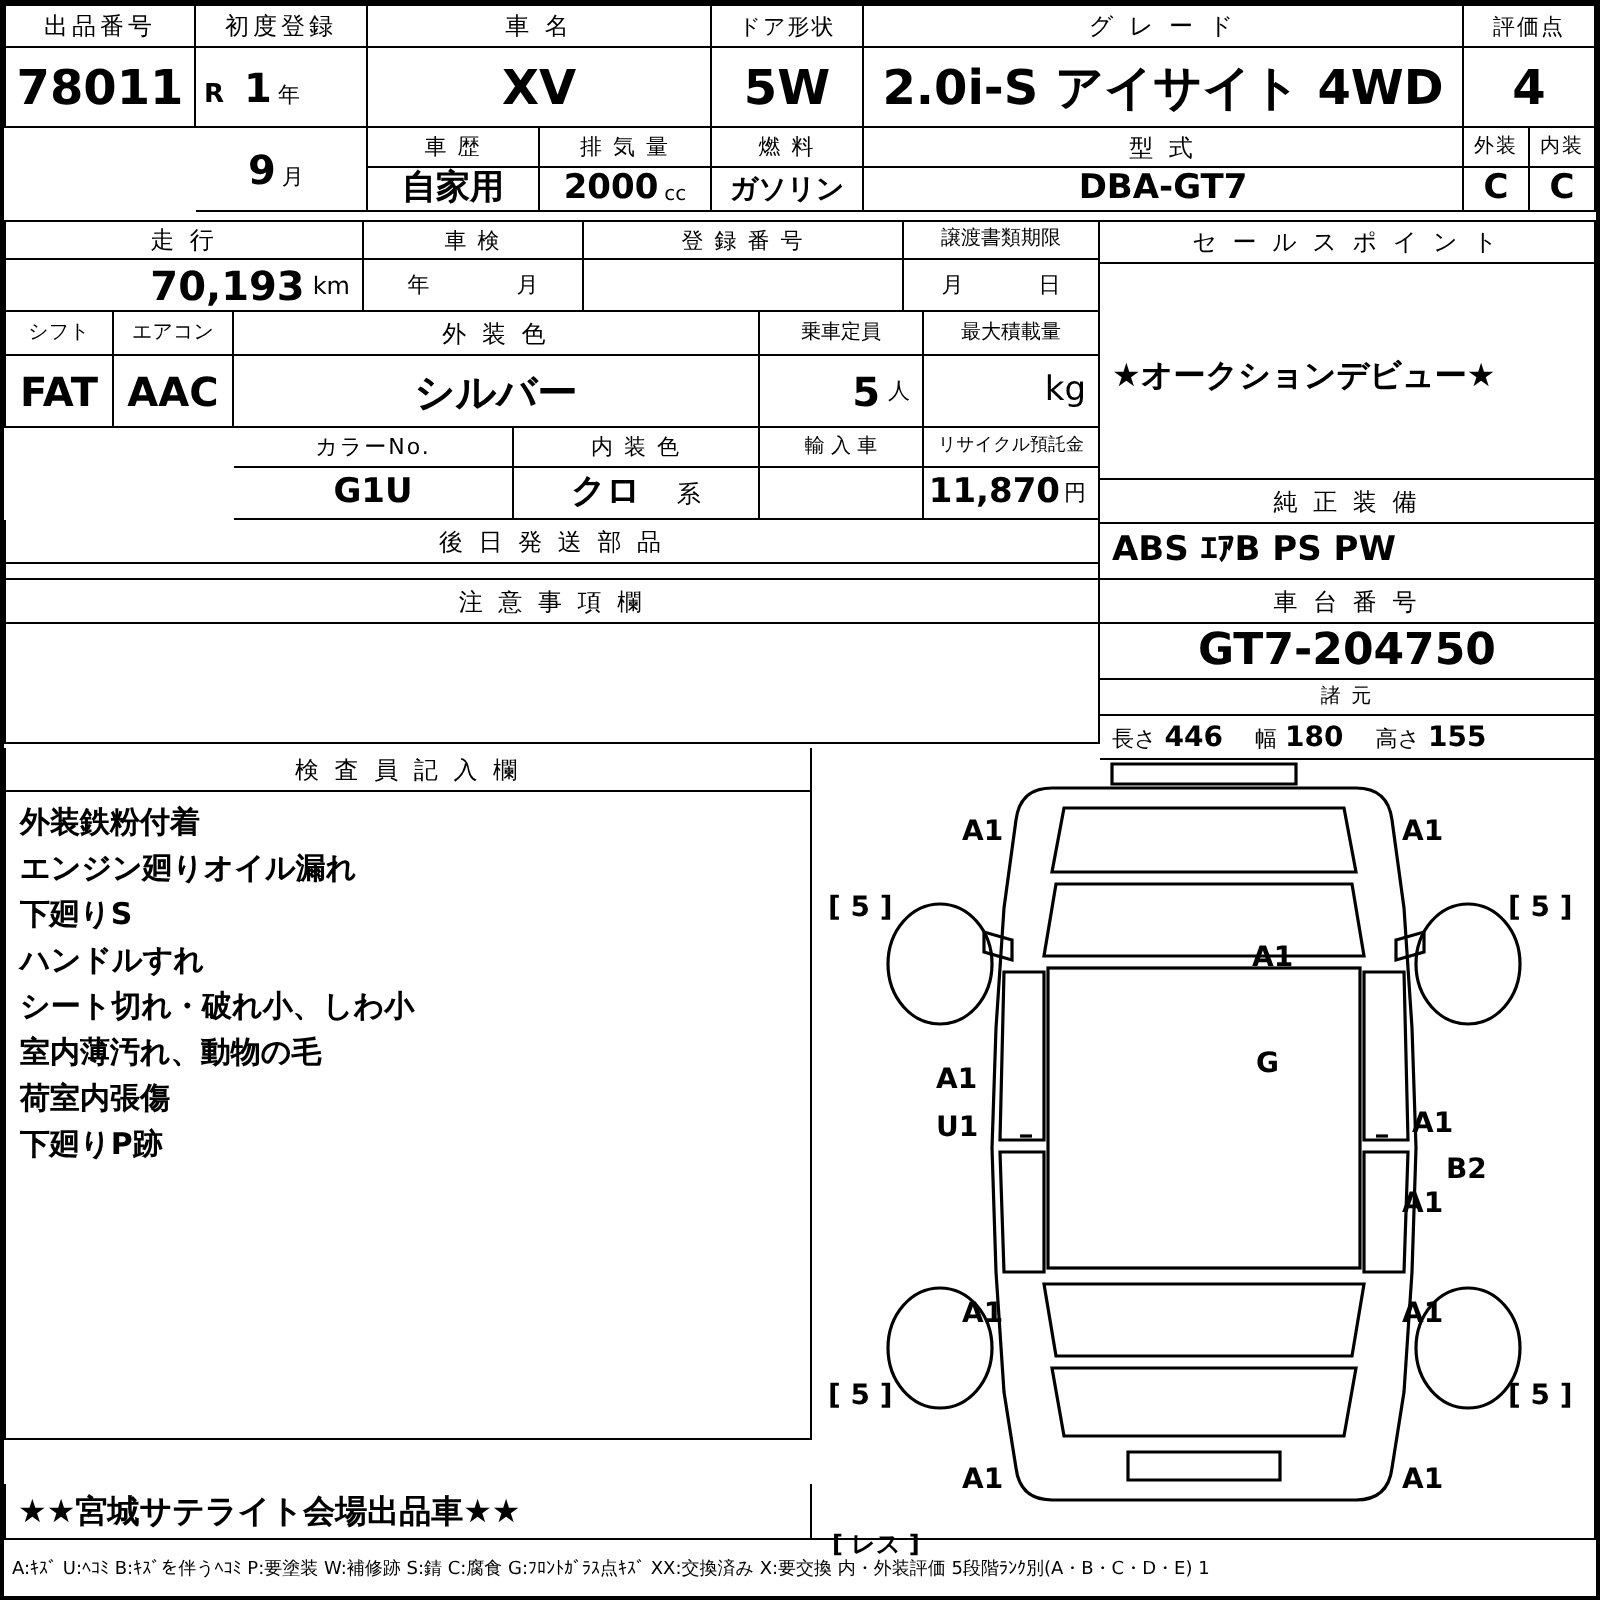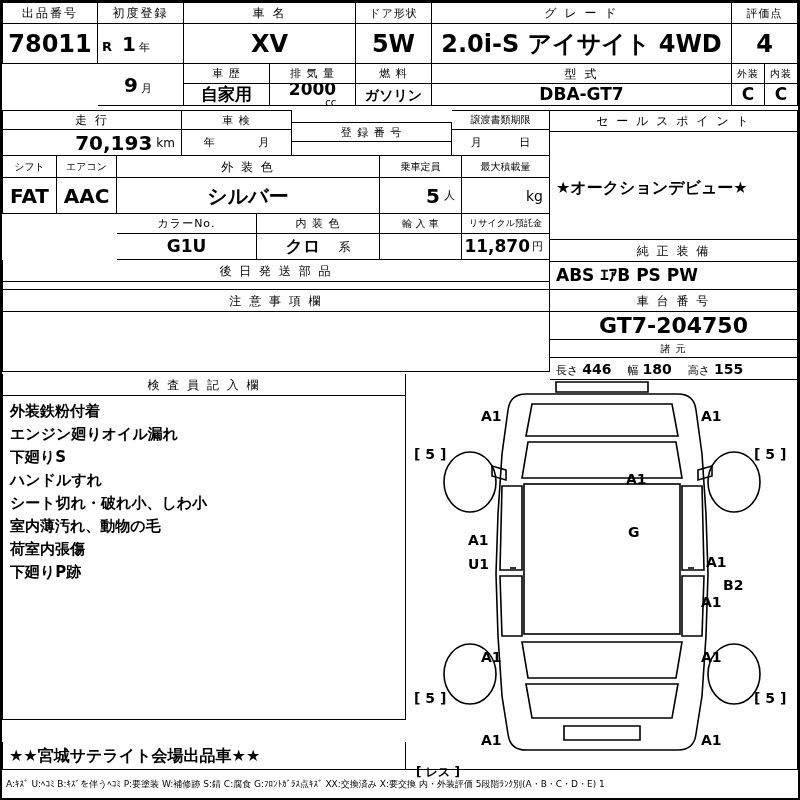--- a/index.html
+++ b/index.html
@@ -119,21 +119,21 @@
     <span class="lbl-sm">車 歴</span>
   </div>
   <div class="cell" style="left:182px;top:82px;width:86px;height:22px;border-top:none;border-left:none;">
     <span class="val-md">自家用</span>
   </div>
 
   <div class="cell" style="left:268px;top:62px;width:86px;height:20px;border-top:none;border-left:none;">
     <span class="lbl-sm">排 気 量</span>
   </div>
   <div class="cell" style="left:268px;top:82px;width:86px;height:22px;border-top:none;border-left:none;">
-    <div style="display:flex;align-items:flex-end;flex-direction:column;">
+    <div style="display:flex;align-items:flex-end;">
       <span class="val-md">2000</span>
       <span style="font-size:10px;margin-left:3px;">cc</span>
     </div>
   </div>
 
   <div class="cell" style="left:354px;top:62px;width:76px;height:20px;border-top:none;border-left:none;">
     <span class="lbl-sm">燃 料</span>
   </div>
   <div class="cell" style="left:354px;top:82px;width:76px;height:22px;border-top:none;border-left:none;">
     <span class="val-sm">ガソリン</span>
@@ -170,21 +170,21 @@
   <div class="cell" style="left:180px;top:108px;width:110px;height:20px;border-left:none;">
     <span class="lbl-sm">車 検</span>
   </div>
   <div class="cell" style="left:180px;top:128px;width:110px;height:26px;border-top:none;border-left:none;">
     <div style="display:flex;width:100%;justify-content:space-around;font-size:11px;">
       <span>年</span>
       <span>月</span>
     </div>
   </div>
 
-  <div class="cell" style="left:290px;top:120px;width:160px;height:20px;border-left:none;">
+  <div class="cell" style="left:290px;top:108px;width:160px;height:20px;border-left:none;">
     <span class="lbl-sm">登 録 番 号</span>
   </div>
   <div class="cell" style="left:290px;top:128px;width:160px;height:26px;border-top:none;border-left:none;">
     <span class="val-sm"></span>
   </div>
 
   <div class="cell" style="left:450px;top:108px;width:98px;height:20px;border-left:none;">
     <span class="lbl-sm" style="font-size:10px;letter-spacing:0;">譲渡書類期限</span>
   </div>
   <div class="cell" style="left:450px;top:128px;width:98px;height:26px;border-top:none;border-left:none;">
@@ -220,21 +220,21 @@
   <div class="cell right" style="left:378px;top:176px;width:82px;height:36px;border-top:none;border-left:none;">
     <span class="val">5</span>
     <span style="font-size:11px;margin-left:4px;">人</span>
   </div>
 
   <div class="cell" style="left:460px;top:154px;width:88px;height:22px;border-top:none;border-left:none;">
     <span class="lbl-sm" style="font-size:10px;letter-spacing:0;">最大積載量</span>
   </div>
   <div class="cell right" style="left:460px;top:176px;width:88px;height:36px;border-top:none;border-left:none;">
     <span class="val"></span>
-    <span style="font-size:14px;margin-left:4px;">kg</span>
+    <span style="font-size:17px;margin-left:4px;">kg</span>
   </div>
 
   <div class="cell" style="left:115px;top:212px;width:140px;height:20px;border-top:none;border-left:none;">
     <span class="lbl-sm">カラーNo.</span>
   </div>
   <div class="cell" style="left:115px;top:232px;width:140px;height:26px;border-top:none;border-left:none;">
     <span class="val-md">G1U</span>
   </div>
 
   <div class="cell" style="left:255px;top:212px;width:123px;height:20px;border-top:none;border-left:none;">

